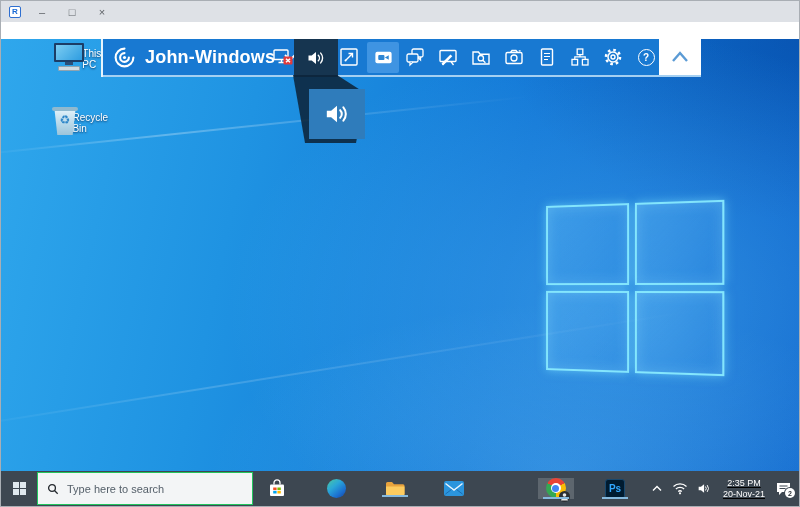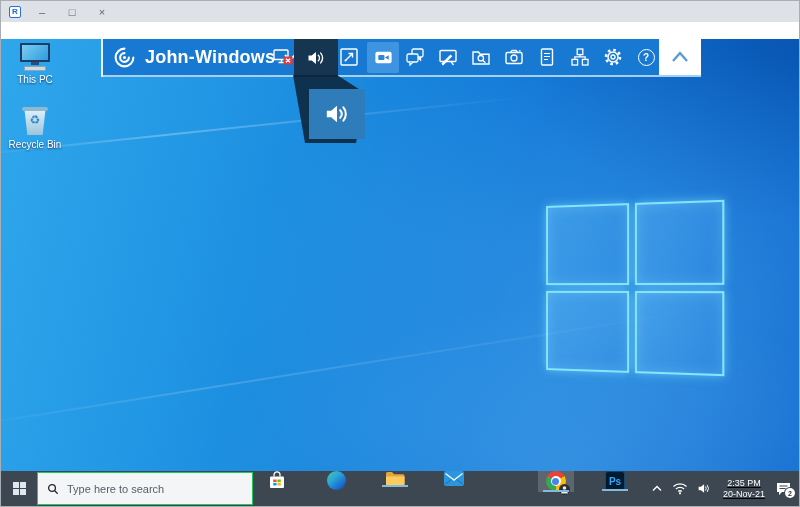--- a/index.html
+++ b/index.html
@@ -34,21 +34,21 @@
   .ray2 { left:-60px; top:330px; width:760px; transform:rotate(-9deg); opacity:.6; }
 
   
   .winlogo { position:absolute; left:540px; top:164px; width:182px; height:170px;
              transform:perspective(520px) rotateY(-12deg); display:grid;
              grid-template-columns:1fr 1fr; grid-template-rows:1fr 1fr; gap:6px; }
   .pane { background:linear-gradient(135deg, rgba(120,205,255,0.30), rgba(60,150,235,0.18));
           border:2px solid rgba(140,238,255,0.9); box-shadow:0 0 9px rgba(130,230,255,0.55), inset 0 0 14px rgba(160,235,255,0.25); }
 
   
-  .dicon { position:absolute; width:62px; display:flex; flex-direction:column; align-items:center; }
+  .dicon { position:absolute; width:62px; display:flex; align-items:center;margin-left:48px; }
   .dicon-label { margin-top:3px; font-size:10px; color:#fff; text-shadow:0 1px 2px rgba(0,20,60,0.75); }
   .thispc-art { width:34px; height:28px; position:relative; }
   .pc-screen { position:absolute; left:2px; top:0; width:30px; height:19px; border:2px solid #1c3d66;
                background:linear-gradient(135deg,#7ccdf2,#2d9ce0); border-radius:1px; }
   .pc-stand { position:absolute; left:13px; top:19px; width:8px; height:3px; background:#2a4d77; }
   .pc-kbd { position:absolute; left:6px; top:23px; width:22px; height:5px; background:#cfd9e0; border-radius:1px; border:1px solid #8fa3b0; }
   .bin-art { width:26px; height:30px; position:relative; }
   .bin-body { position:absolute; left:1px; top:3px; width:24px; height:26px;
               clip-path:polygon(6% 0,94% 0,82% 100%,18% 100%);
               background:linear-gradient(180deg,#e3f2fa 0%,#b9d9ea 55%,#9cc4da 100%); }
@@ -73,21 +73,21 @@
   .sound-btn { position:absolute; left:308px; top:50px; width:56px; height:50px; background:#2f7cbb;
                display:flex; align-items:center; justify-content:center; z-index:5; }
 
   
   .taskbar { position:absolute; left:0; bottom:0; right:0; height:35px; background:#3d4751; display:flex; align-items:stretch; }
   .start-btn { width:36px; display:flex; align-items:center; justify-content:center; }
   .startflag { display:grid; grid-template-columns:6px 6px; grid-template-rows:6px 6px; gap:1px; }
   .startflag i { background:#dfe8ee; }
   .searchbox { width:216px; margin:1px 0; background:#f3f5f6; border:1px solid #22c55e; display:flex; align-items:center; padding-left:9px; }
   .searchbox span { font-size:11px; color:#545f69; margin-left:8px; white-space:nowrap; }
-  .apps { display:flex; align-items:flex-start; margin-left:6px;gap:23px; }
+  .apps { display:flex; align-items:center; margin-left:6px;gap:23px; }
   .app-slot { position:relative; width:36px; display:flex; align-items:center; justify-content:center; }
   .app-slot.active { background:rgba(255,255,255,0.17); }
   .underline { position:absolute; bottom:0; left:50%; transform:translateX(-50%); width:26px; height:2px; background:#85b9de; }
   .app-spacer { width:20px; }
   .edge-icon { width:19px; height:19px; border-radius:50%;
                background:linear-gradient(140deg,#4cc7a0 0%,#2aa7d8 38%,#1b6fd0 72%,#15459e 100%); }
   .chrome-wrap { position:relative; width:21px; height:21px; }
   .chrome-icon { width:20px; height:20px; border-radius:50%;
                  background:conic-gradient(from -60deg, #ea4335 0 120deg, #fbbc05 120deg 240deg, #34a853 240deg 360deg); position:relative; }
   .chrome-icon::before { content:""; position:absolute; left:5px; top:5px; width:10px; height:10px; background:#fff; border-radius:50%; }

